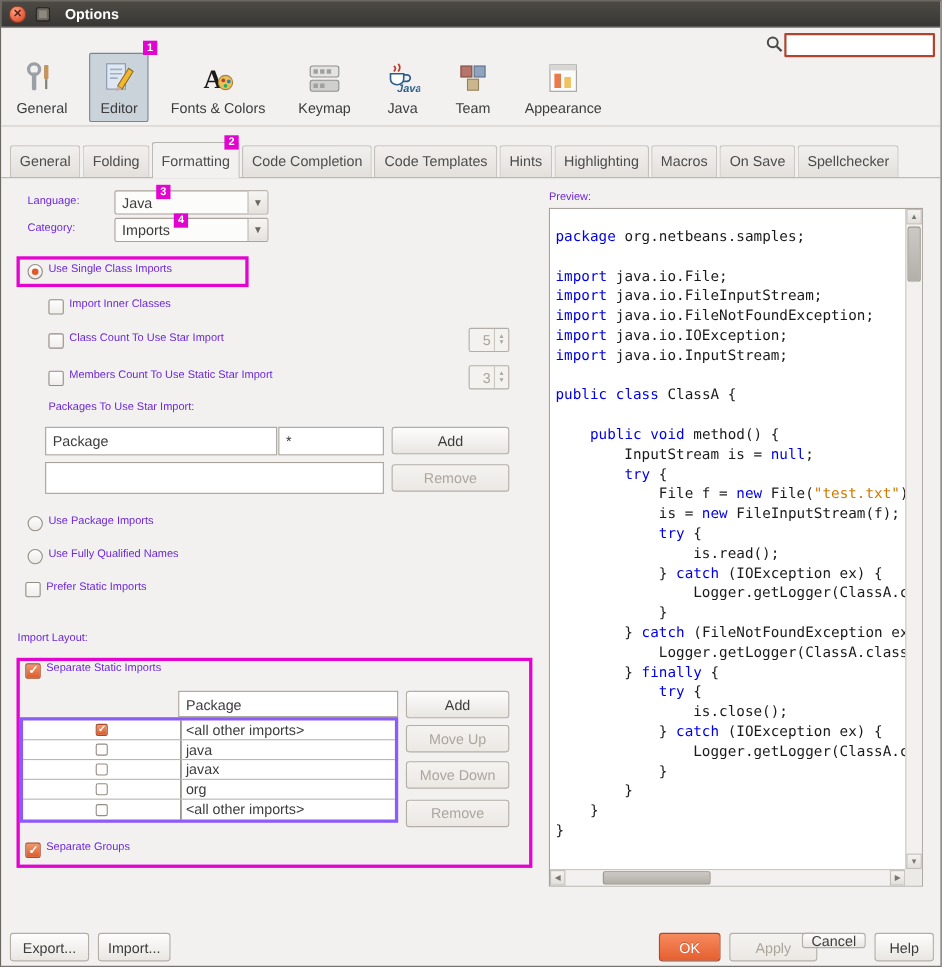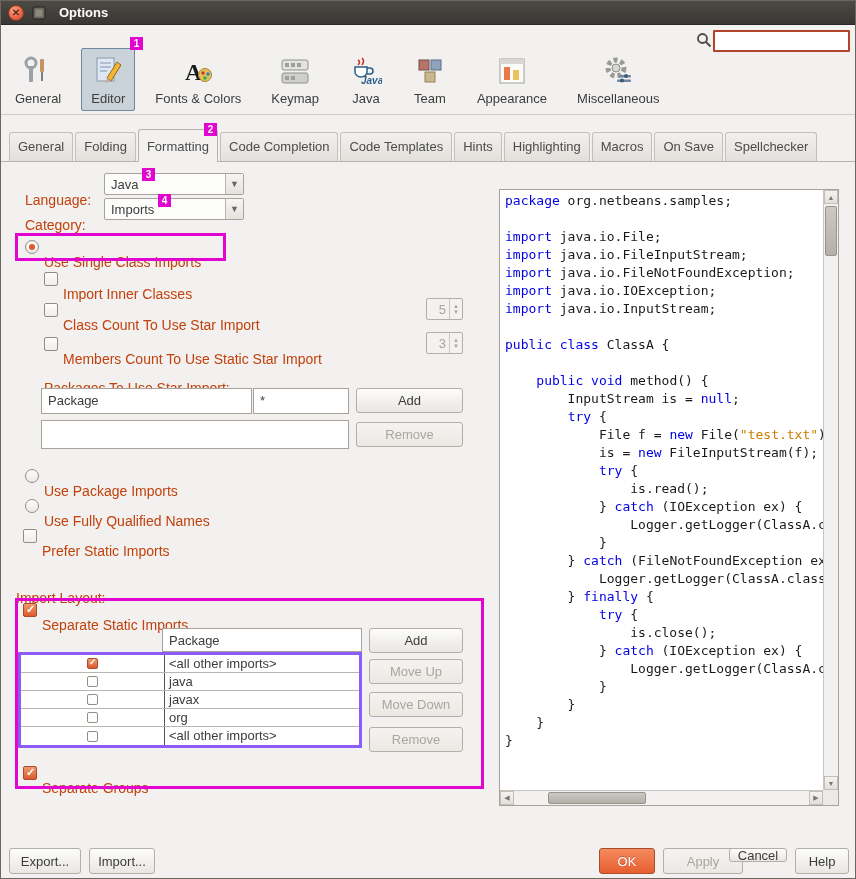--- a/index.html
+++ b/index.html
@@ -32,21 +32,21 @@
   
   .tab-baseline { position:absolute; left:0; top:160px; width:100%; height:1px; background:#b7b3ae; }
   .tab-bar { position:absolute; left:8px; top:131px; display:flex; gap:2px; white-space:nowrap; z-index:2; }
   .tab { height:29px; padding:6px 8px 0 8px; font-size:13px; color:#4c4c4c;
          background:linear-gradient(#f2f0ee,#e3e0dc); border:1px solid #c3bfba; border-bottom:none;
          border-radius:3px 3px 0 0; cursor:pointer; }
   .tab.selected { background:#f2f1f0; margin-top:-3px; height:33px; padding-top:9px;
                   border-color:#b7b3ae; position:relative; z-index:3; }
 
   
-  .form-label { position:absolute; font-size:14px; color:#c2410c; white-space:nowrap;margin-top:15px; }
+  .form-label { position:absolute; font-size:10px; color:#6d28d9; white-space:nowrap; }
   .combo { position:absolute; height:22px; background:#fcfcfb; border:1px solid #a8a29b; border-radius:2px; cursor:pointer; }
   .combo .txt { position:absolute; left:6px; top:3px; font-size:13px; }
   .combo .arrow-btn { position:absolute; right:0; top:0; bottom:0; width:18px; border-left:1px solid #b9b4ae;
                       background:linear-gradient(#f7f5f3,#e5e2de); display:flex; align-items:center;
                       justify-content:center; color:#6b665f; font-size:9px; }
   .radio { position:absolute; width:14px; height:14px; border-radius:50%;
            background:linear-gradient(#fdfdfd,#eceae7); border:1px solid #938d84; }
   .radio.checked::after { content:""; position:absolute; left:3px; top:3px; width:6px; height:6px;
                           border-radius:50%; background:#dd5a2a; }
   .cb { position:absolute; width:14px; height:14px; background:linear-gradient(#fdfdfd,#f0eeec);
@@ -76,21 +76,21 @@
   .lt-c1 { width:144px; border-right:1px solid #56534d; display:flex; align-items:center; justify-content:center; }
   .lt-c2 { flex:1; padding:1px 4px 0 4px; font-size:13px; overflow:hidden; white-space:nowrap; }
   .cbi { display:inline-block; width:11px; height:11px; border:1px solid #938d84; background:#fdfdfd;
          border-radius:2px; position:relative; }
   .cbi.checked { background:linear-gradient(#f09a6e,#dd5a2a); border-color:#a84c2c; }
   .cbi.checked::after { content:"✓"; position:absolute; left:1px; top:-2px; font-size:9px; color:#fff; font-weight:bold; }
 
   
   .preview-panel { position:absolute; left:498px; top:188px; width:340px; height:617px;
                    background:#fff; border:1px solid #a8a29b; }
-  .preview-code { position:absolute; left:0; top:0; right:15px; bottom:15px; overflow:hidden; padding:3px 0 0 5px; }
+  .preview-code { position:absolute; left:0; top:0; right:15px; bottom:15px; overflow:hidden; padding:18px 0 0 5px; }
   .code-line { height:18px; white-space:pre; font-family:"DejaVu Sans Mono", monospace; font-size:13px; color:#1a1a1a; }
   .tk-k { color:#0000e6; } .tk-p { color:#1a1a1a; } .tk-s { color:#ce7b00; }
   .vscroll { position:absolute; right:0; top:0; width:15px; bottom:15px; background:#f3f1ef; border-left:1px solid #c9c5c0; }
   .hscroll { position:absolute; left:0; bottom:0; right:15px; height:15px; background:#f3f1ef; border-top:1px solid #c9c5c0; }
   .sb-arrow { position:absolute; width:14px; height:14px; display:flex; align-items:center; justify-content:center;
               font-size:7px; color:#7a766f; background:linear-gradient(#f5f3f1,#e2dfdb); border:1px solid #c2beb8; }
   .sb-thumb { position:absolute; background:linear-gradient(#ccc9c4,#b3afa9); border:1px solid #97938c; border-radius:2px; }
   .sb-corner { position:absolute; right:0; bottom:0; width:15px; height:15px; background:#eceae7; }
 
   
@@ -190,33 +190,20 @@
       <div class="tb-item">
         <span class="tb-icon">
           <svg width="32" height="32" viewBox="0 0 32 32">
             <rect x="4" y="4" width="24" height="24" fill="#fbfbfa" stroke="#a0a09e"></rect>
             <rect x="4" y="4" width="24" height="5" fill="#d9d7d3"></rect>
             <rect x="8" y="12" width="6" height="13" fill="#e8794a"></rect>
             <rect x="17" y="15" width="6" height="10" fill="#f0c25e"></rect>
           </svg>
         </span>
         <span class="tb-label">Appearance</span>
-      </div>
-      <div class="tb-item">
-        <span class="tb-icon">
-          <svg width="32" height="32" viewBox="0 0 32 32">
-            <circle cx="14" cy="13" r="8" fill="none" stroke="#9a9a98" stroke-width="5" stroke-dasharray="4 3"></circle>
-            <circle cx="14" cy="13" r="4" fill="#d8d8d6" stroke="#8a8a88"></circle>
-            <rect x="17" y="20" width="12" height="2.5" rx="1" fill="#6f87a0"></rect>
-            <rect x="15" y="24.5" width="14" height="2.5" rx="1" fill="#6f87a0"></rect>
-            <circle cx="24" cy="21" r="2" fill="#3f5a75"></circle>
-            <circle cx="20" cy="25.5" r="2" fill="#3f5a75"></circle>
-          </svg>
-        </span>
-        <span class="tb-label">Miscellaneous</span>
       </div>
     </div>
   <span class="search-icon-wrap">
     <svg width="16" height="16" viewBox="0 0 16 16">
         <circle cx="6.5" cy="6.5" r="4.5" fill="none" stroke="#4a4a4a" stroke-width="1.8"></circle>
         <line x1="10" y1="10" x2="14.5" y2="14.5" stroke="#4a4a4a" stroke-width="2"></line>
       </svg>
   </span>
   <input class="search-input" value="" style="">
   <div class="toolbar-sep"></div>

